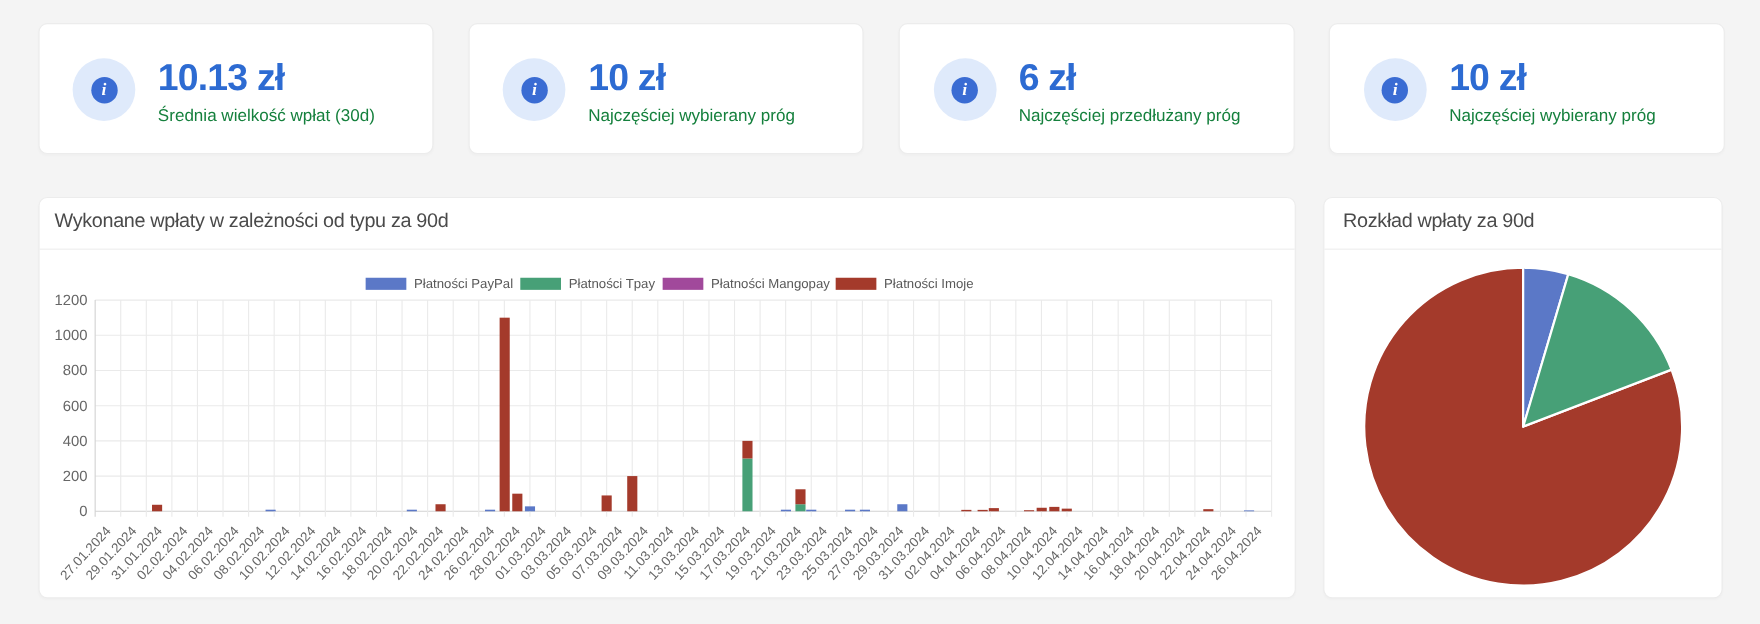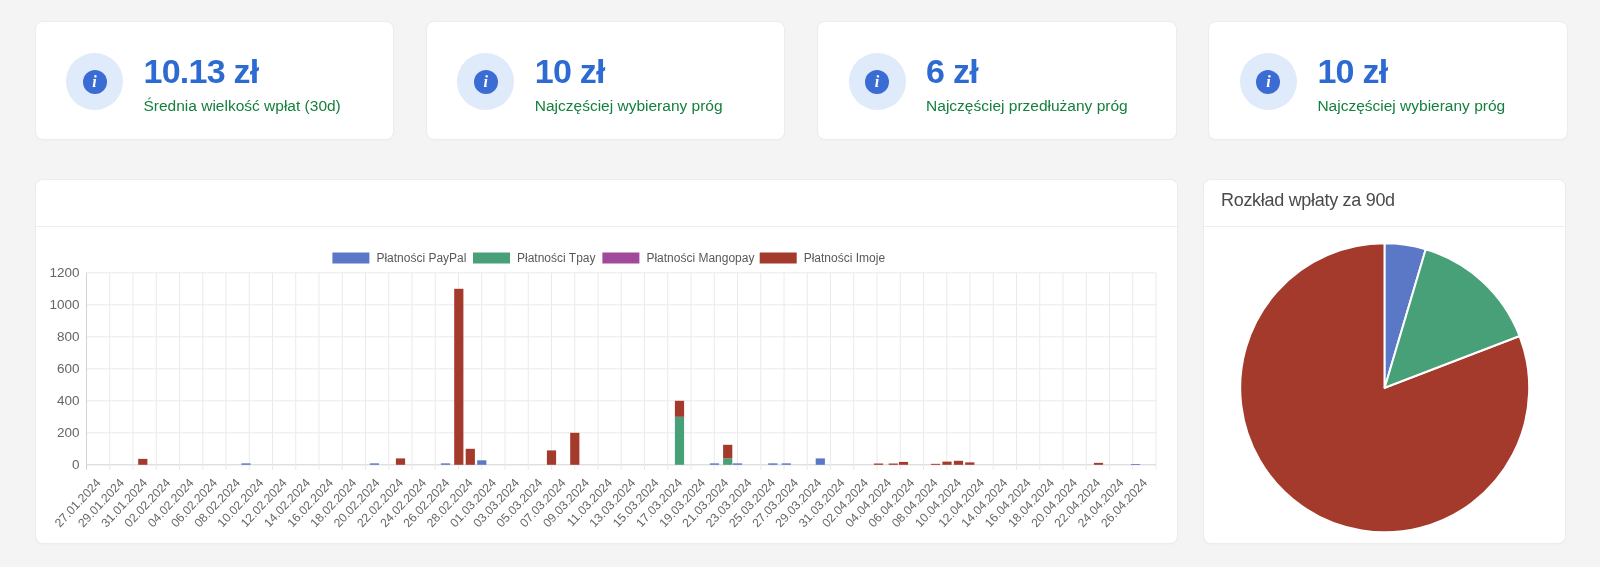--- a/index.html
+++ b/index.html
@@ -53,20 +53,21 @@
   <div class="card stat" style="left:1208.4px">
     <div class="ico">
       <div class="ico2">i</div>
     </div>
     <div class="stxt">
       <div class="num">10 zł</div>
       <div class="cap">Najczęściej wybierany próg</div>
     </div>
   </div>
   <div class="card chart" style="left:34.5px; width:1143.5px">
+    <div class="ctitle">Wykonane wpłaty w zależności od typu za 90d</div>
     <div class="cdiv"></div>
     <div class="cbody"><svg width="1144" height="365" viewBox="0 0 1144 365" xmlns="http://www.w3.org/2000/svg" font-family="Liberation Sans, sans-serif">
 <line x1="50.5" y1="284.8" x2="1120.0" y2="284.8" stroke="#d2d2d2" stroke-width="1"></line>
 <text x="43.5" y="289.3" text-anchor="end" font-size="13.5" fill="#666666">0</text>
 <line x1="50.5" y1="252.8" x2="1120.0" y2="252.8" stroke="#eaeaea" stroke-width="1"></line>
 <text x="43.5" y="257.3" text-anchor="end" font-size="13.5" fill="#666666">200</text>
 <line x1="50.5" y1="220.8" x2="1120.0" y2="220.8" stroke="#eaeaea" stroke-width="1"></line>
 <text x="43.5" y="225.3" text-anchor="end" font-size="13.5" fill="#666666">400</text>
 <line x1="50.5" y1="188.8" x2="1120.0" y2="188.8" stroke="#eaeaea" stroke-width="1"></line>
 <text x="43.5" y="193.3" text-anchor="end" font-size="13.5" fill="#666666">600</text>

